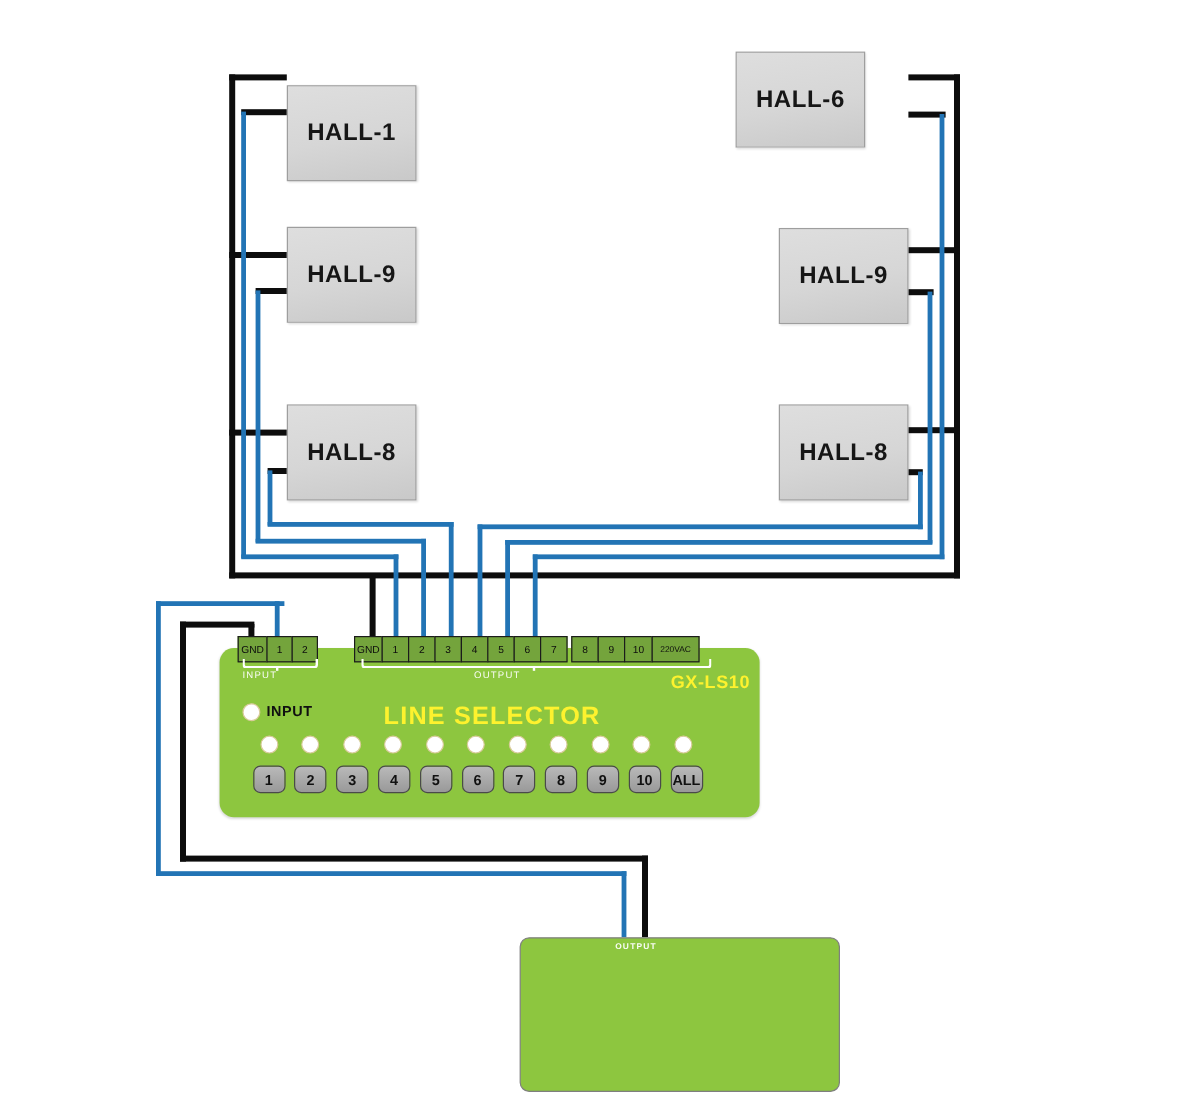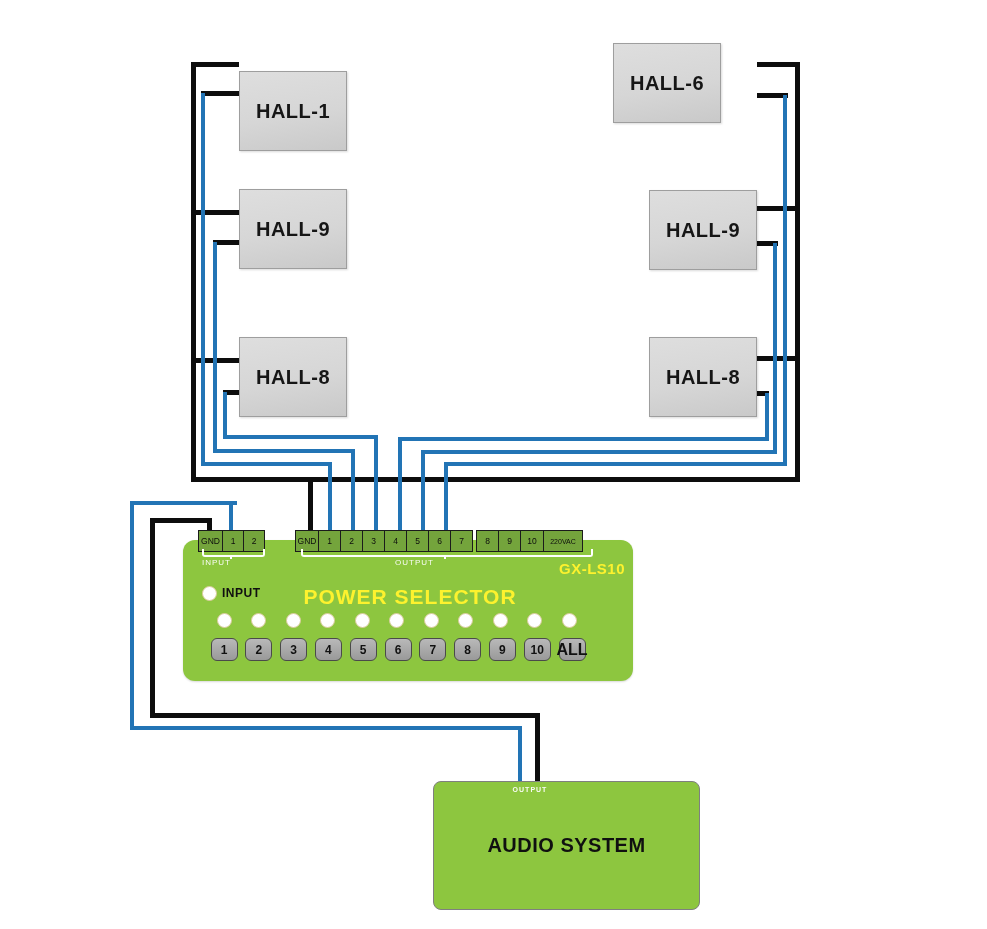--- a/index.html
+++ b/index.html
@@ -143,21 +143,21 @@
 
   <div class="bracket" style="left:202px;top:549px;width:59px;"></div>
   <div class="bracket-tick" style="left:230px;top:555px;"></div>
   <div class="strip-label" style="left:202px;top:558px;width:59px;">INPUT</div>
 
   <div class="bracket" style="left:301px;top:549px;width:288px;"></div>
   <div class="bracket-tick" style="left:444px;top:555px;"></div>
   <div class="strip-label" style="left:395px;top:558px;width:100px;">OUTPUT</div>
 
   <div class="model-label">GX-LS10</div>
-  <div class="device-title">POWER SELECTOR</div>
+  <div class="device-title">LINE SELECTOR</div>
   <div class="led" style="left:202px;top:586px;"></div>
   <div class="power-label">INPUT</div>
 
   <div id="led-row">
       <div class="led" style="left: 216.5px; top: 613px;"></div>
       <div class="led" style="left: 251px; top: 613px;"></div>
       <div class="led" style="left: 285.5px; top: 613px;"></div>
       <div class="led" style="left: 320px; top: 613px;"></div>
       <div class="led" style="left: 354.5px; top: 613px;"></div>
       <div class="led" style="left: 389px; top: 613px;"></div>
@@ -171,21 +171,20 @@
       <div class="sel-btn" style="left: 210.5px;">1</div>
       <div class="sel-btn" style="left: 245.3px;">2</div>
       <div class="sel-btn" style="left: 280.1px;">3</div>
       <div class="sel-btn" style="left: 314.9px;">4</div>
       <div class="sel-btn" style="left: 349.7px;">5</div>
       <div class="sel-btn" style="left: 384.5px;">6</div>
       <div class="sel-btn" style="left: 419.3px;">7</div>
       <div class="sel-btn" style="left: 454.1px;">8</div>
       <div class="sel-btn" style="left: 488.9px;">9</div>
       <div class="sel-btn" style="left: 523.7px;">10</div>
-      <div class="sel-btn" style="font-size: 16px; left: 558.5px;">ALL</div>
+      <div class="sel-btn" style="font-size: 12px; left: 558.5px;">ALL</div>
     </div>
 
   <div class="audio">
     <div class="audio-output-label">OUTPUT</div>
-    <div class="audio-title">AUDIO SYSTEM</div>
   </div>
 
 </div>
 
 </body></html>

